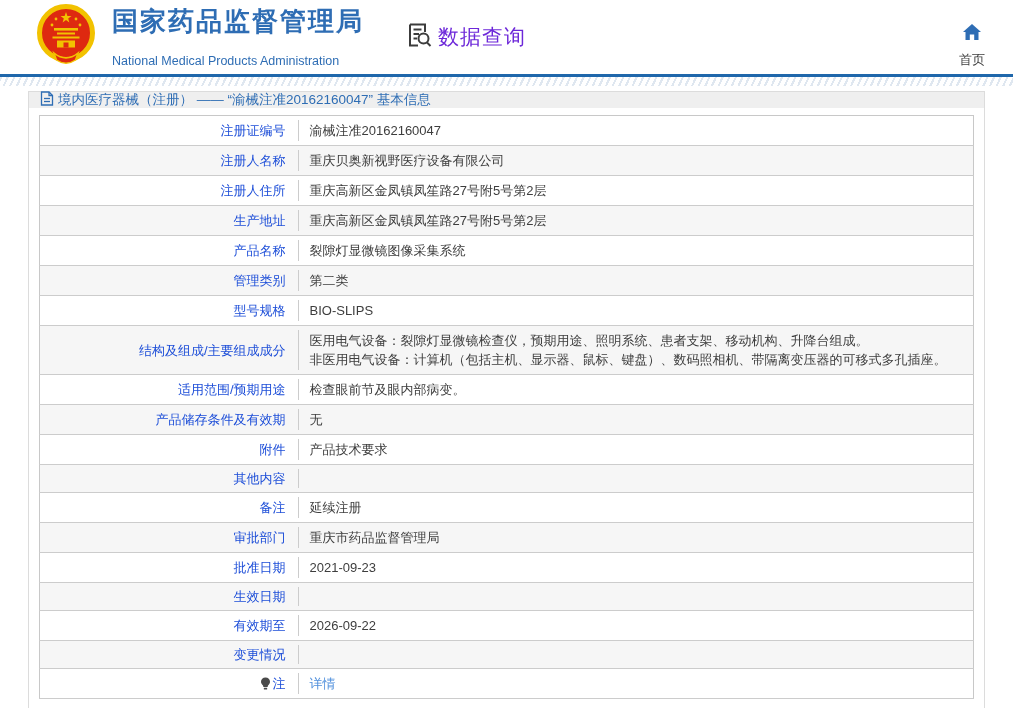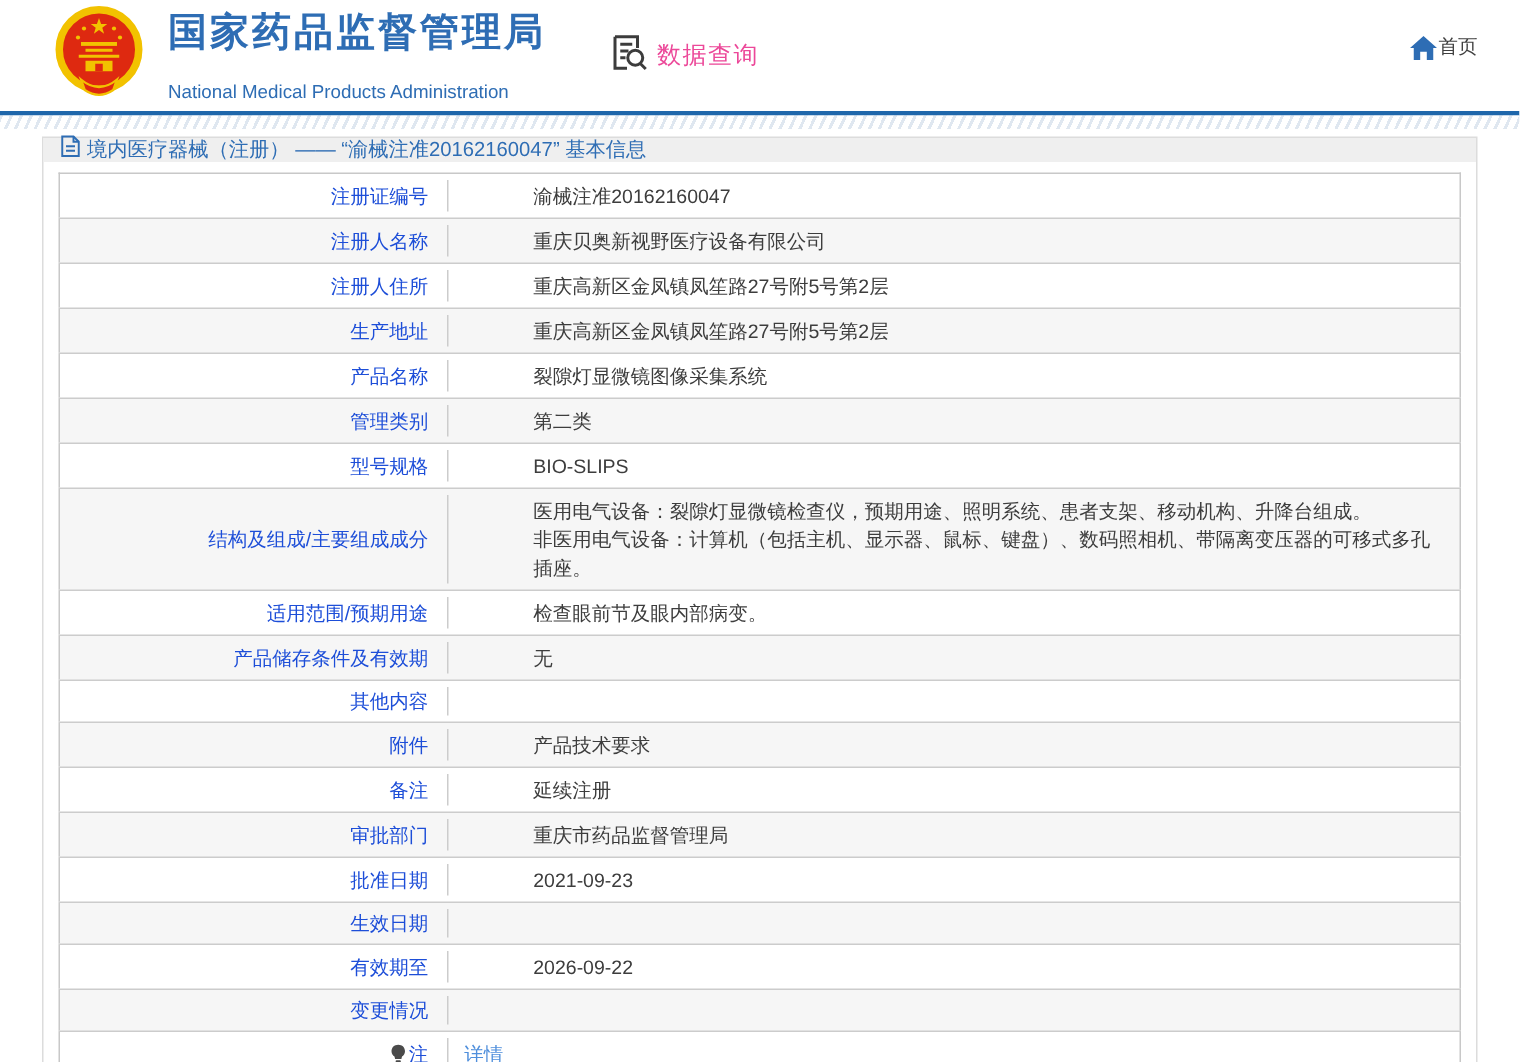--- a/index.html
+++ b/index.html
@@ -7,23 +7,23 @@
 
   
   .header { height:74px; background:#ffffff; display:flex; align-items:center; padding-left:33px; position:relative; }
   .logo-wrap { display:flex; align-items:center; cursor:pointer; }
   .emblem { width:66px; height:66px; flex:0 0 66px; }
   .org-names { margin-left:13px; }
   .org-cn { color:#2e6db4; font-size:26px; font-weight:bold; letter-spacing:2px; line-height:30px; }
   .org-en { color:#2e6db4; font-size:12.5px; margin-top:18px; }
   .data-query { display:flex; align-items:center; margin-left:42px; cursor:pointer; }
   .data-query-icon { width:26px; height:26px; margin-right:6px; }
-  .data-query-label { font-size:16px; color:#ec4899; letter-spacing:1px; }
+  .data-query-label { font-size:21px; color:#6d28d9; letter-spacing:1px; }
   .header-nav { position:absolute; right:28px; top:22px; display:flex; gap:40px; }
-  .nav-item { display:flex; flex-direction:row; align-items:flex-start; cursor:pointer; }
+  .nav-item { display:flex; flex-direction:column; align-items:center; cursor:pointer; }
   .nav-icon { width:20px; height:20px; margin-bottom:5px; }
   .nav-label { font-size:13px; color:#3f3f3f; }
 
   
   .header-line { height:3px; background:#1f67ab; }
   .header-stripes { height:9px; background:repeating-linear-gradient(115deg,#dfe7f0 0px,#dfe7f0 2px,#ffffff 2px,#ffffff 6px); }
 
   
   .content { margin:5px 28px 0 28px; border:1px solid #dcdcdc; background:#ffffff; padding-bottom:11px; }
   .content-title-bar { height:16px; background:#efefef; display:flex; align-items:center; padding-left:11px; }
@@ -31,21 +31,21 @@
   .content-title { color:#2e6db4; font-size:13.5px; }
 
   
   .table-wrap { margin:7px 10px 0 10px; }
   table.info { width:100%; border-collapse:collapse; border:1px solid #c8c8c8; font-size:13px; }
   table.info tr { border-bottom:1px solid #ccc; }
   table.info tr:nth-child(even) { background:#f6f6f6; }
   td.cell-label { width:258px; text-align:right; color:#1d4ed8; padding:5px 12px; vertical-align:middle; line-height:17px; white-space:nowrap; }
   td.cell-value { text-align:left; color:#3d3d3d; padding:5px 12px; vertical-align:middle; line-height:19px; position:relative; }
   td.cell-value::before { content:''; position:absolute; left:0; top:4px; bottom:4px; width:1px; background:#ccc; }
-  td.cell-value div { min-height:17px;margin-left:46px; }
+  td.cell-value div { min-height:17px; }
   .detail-link { color:#4f8fdc; text-decoration:none; cursor:pointer; }
   .bulb { display:inline-block; width:11px; height:13px; vertical-align:-2px; margin-right:2px; }
 </style>
 </head>
 <body>
 
 <div class="header">
   <div class="logo-wrap">
     <span>
       <svg class="emblem" viewBox="0 0 66 66">
@@ -170,29 +170,29 @@
               <div>检查眼前节及眼内部病变。</div>
             </td>
           </tr>
           <tr>
             <td class="cell-label">产品储存条件及有效期</td>
             <td class="cell-value">
               <div>无</div>
             </td>
           </tr>
           <tr>
+            <td class="cell-label">附件</td>
+            <td class="cell-value">
+              <div>产品技术要求</div>
+            </td>
+          </tr>
+          <tr>
             <td class="cell-label">其他内容</td>
             <td class="cell-value">
               <div></div>
-            </td>
-          </tr>
-          <tr>
-            <td class="cell-label">附件</td>
-            <td class="cell-value">
-              <div>产品技术要求</div>
             </td>
           </tr>
           <tr>
             <td class="cell-label">备注</td>
             <td class="cell-value">
               <div>延续注册</div>
             </td>
           </tr>
           <tr>
             <td class="cell-label">审批部门</td>

